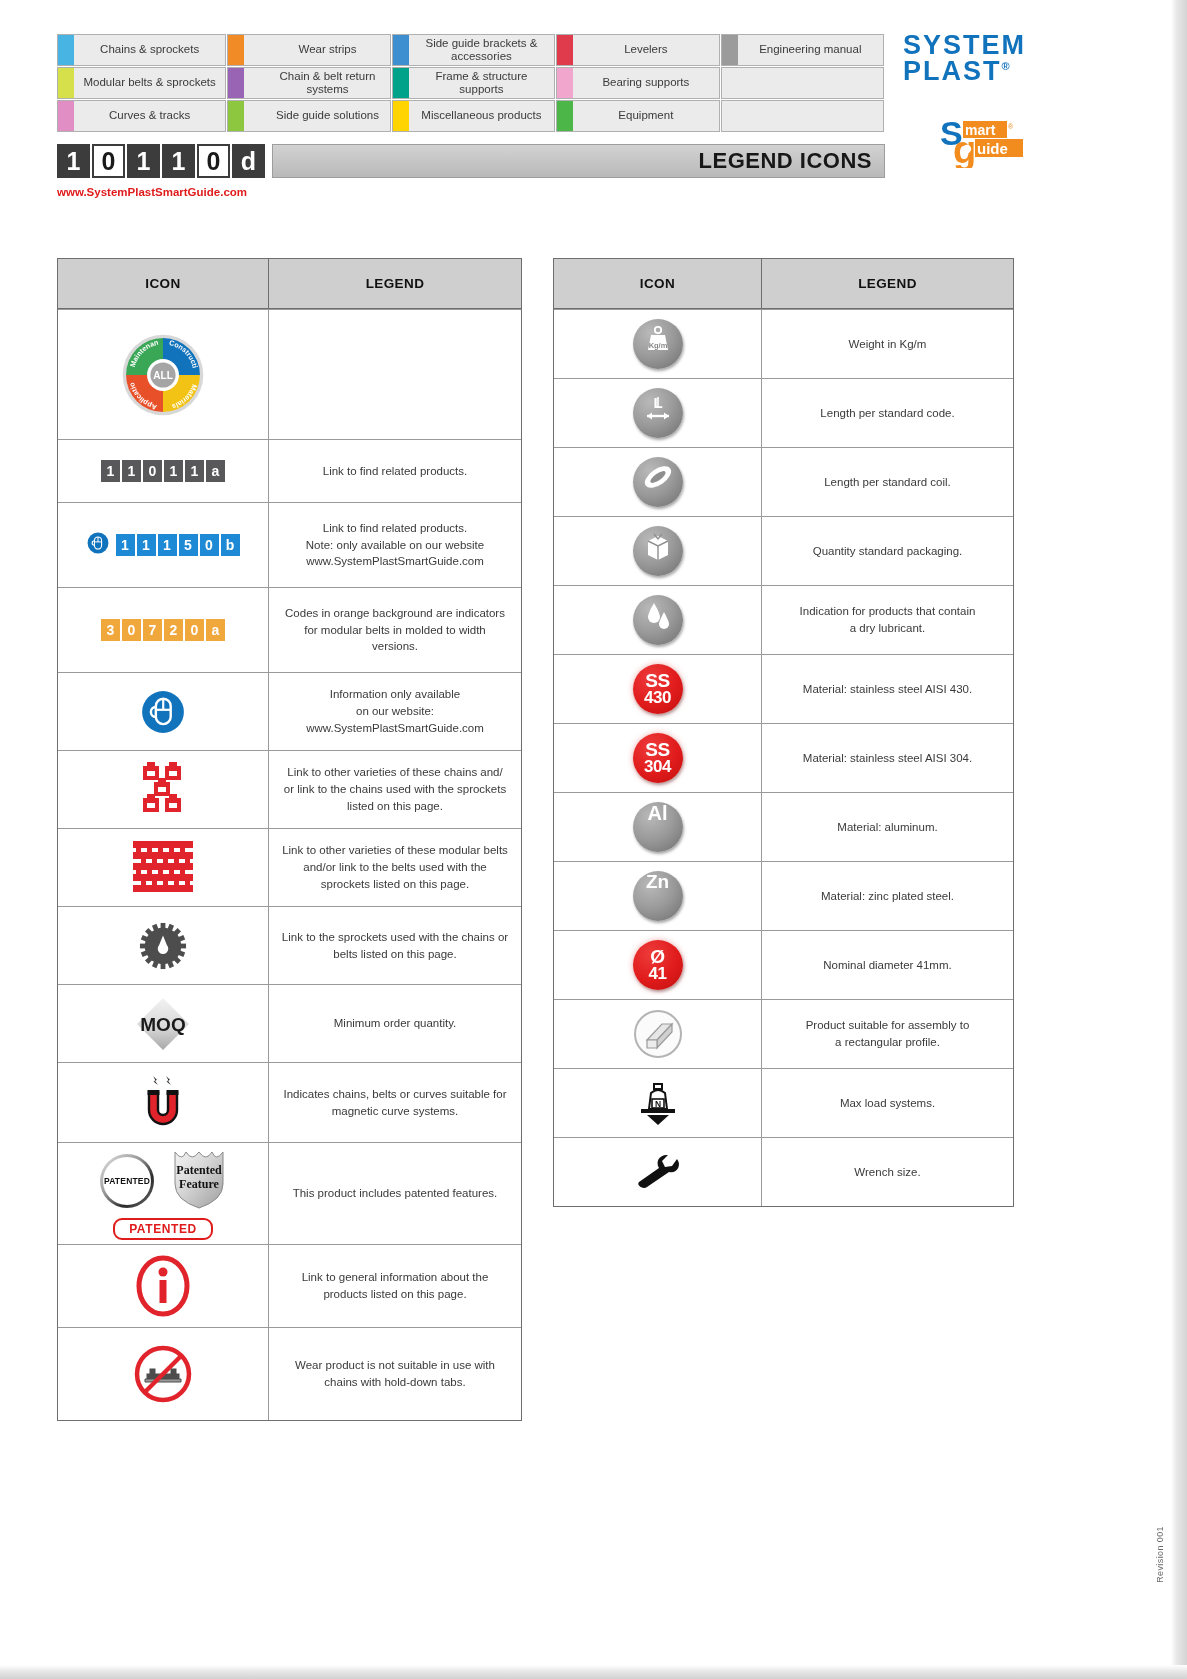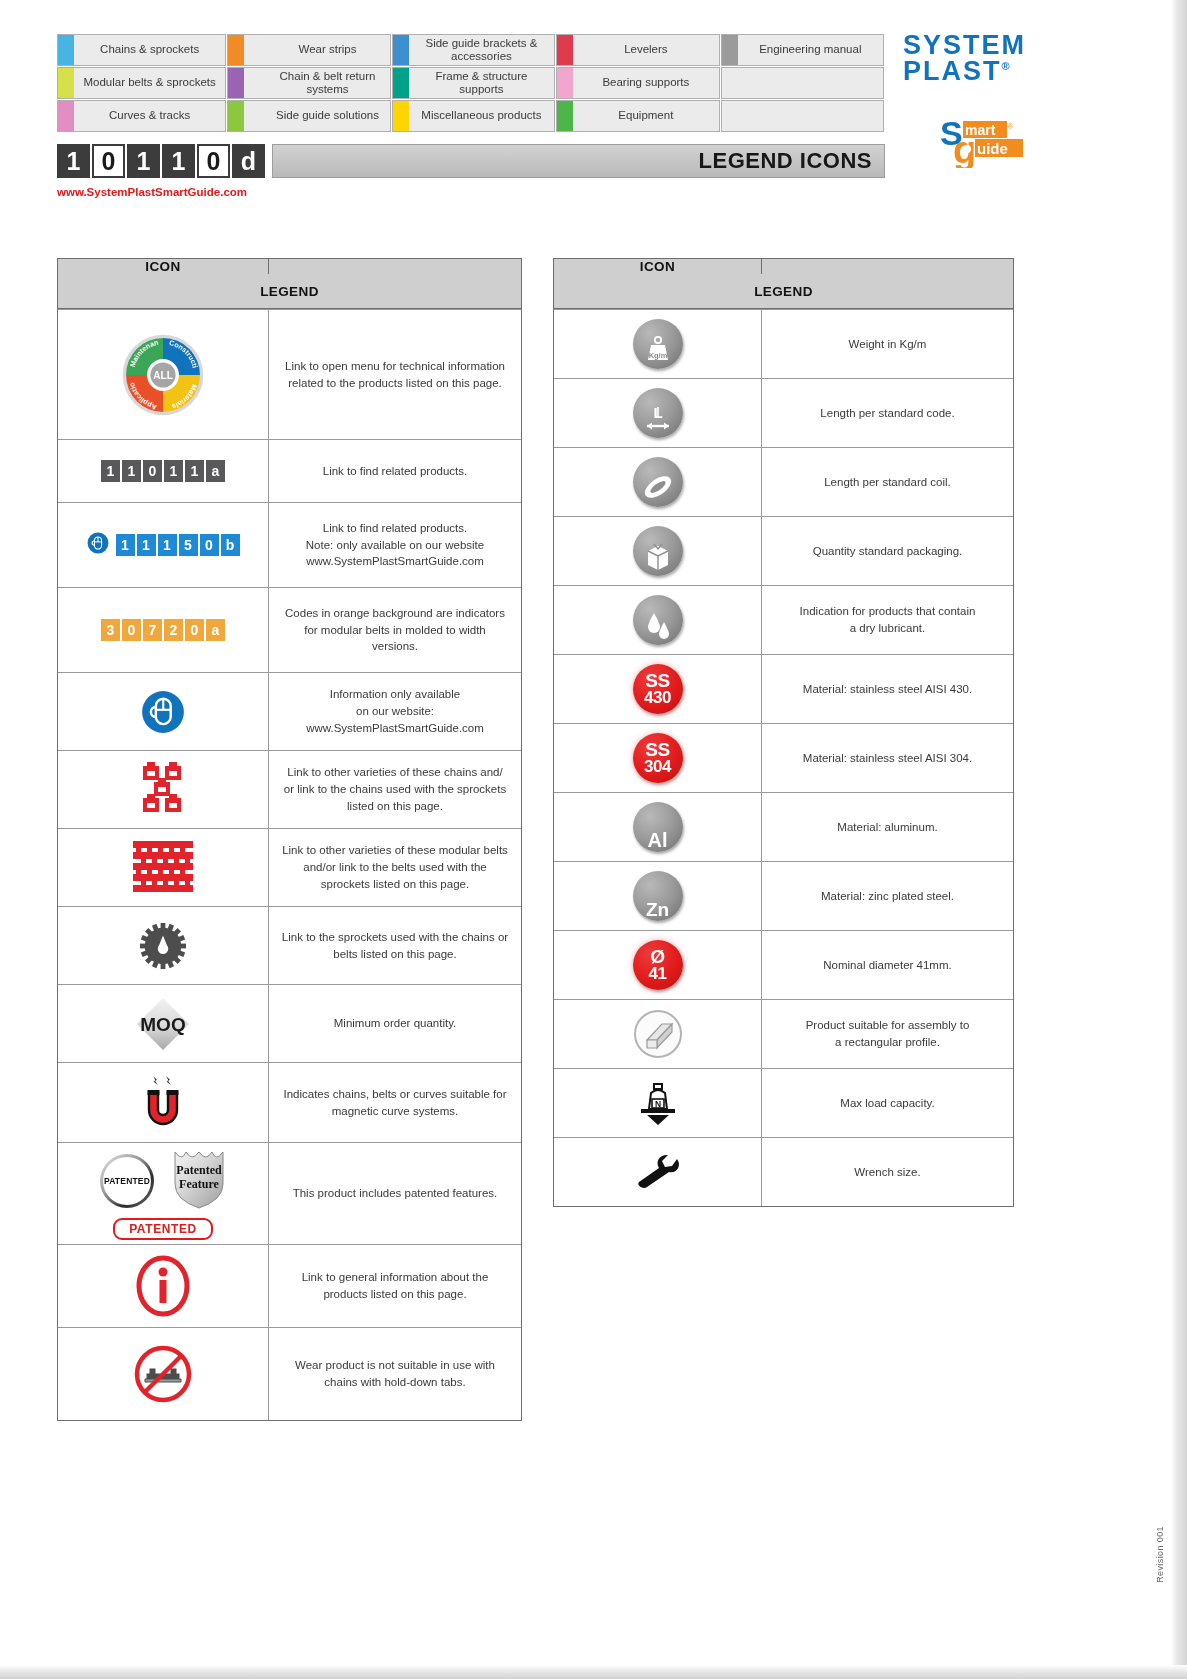--- a/index.html
+++ b/index.html
@@ -69,21 +69,21 @@
     letter-spacing:2.0px; line-height:0.98;
     font-family:"Liberation Sans", sans-serif;
   }
   .logo .reg { font-size:11px; vertical-align:super; }
   .smartguide { position:absolute; left:940px; top:118px; width:105px; height:50px; }
 
   
   .tbl { position:absolute; border:1px solid #6e6e6e; background:#fff; }
   .tbl.left { left:57px; top:258px; width:465px; }
   .tbl.right { left:553px; top:258px; width:461px; }
-  .hdr { display:flex; height:50px; background:#cfcfcf; border-bottom:1px solid #6e6e6e;flex-direction:column; }
+  .hdr { display:flex; height:50px; background:#cfcfcf; border-bottom:1px solid #6e6e6e; }
   .hdr .c {
     display:flex; align-items:center; justify-content:center;
     font-size:13.5px; font-weight:bold; color:#111; letter-spacing:0.4px;
   }
   .tbl.left .hdr .c.icon { width:211px; border-right:1px solid #6e6e6e; }
   .tbl.left .hdr .c.leg  { flex:1; }
   .tbl.right .hdr .c.icon { width:208px; border-right:1px solid #6e6e6e; }
   .tbl.right .hdr .c.leg  { flex:1; }
 
   .row { display:flex; border-top:1px solid #9a9a9a; }
@@ -111,21 +111,21 @@
   .codestr.gray span { background:#58585a; }
   .codestr.blue span { background:#1e8ad6; }
   .codestr.orange span { background:#f0a73c; }
   .mouse-inline { margin-right:7px; }
 
   
   .gbadge {
     width:50px; height:50px; border-radius:50%;
     background:radial-gradient(circle at 34% 28%, #b9b9b9 0%, #9a9a9a 48%, #6e6e6e 100%);
     box-shadow:1px 2px 3px rgba(0,0,0,0.35);
-    display:flex; align-items:flex-end; justify-content:center;
+    display:flex; align-items:flex-start; justify-content:center;
     position:relative;
   }
   
   .rbadge {
     width:50px; height:50px; border-radius:50%;
     background:radial-gradient(circle at 36% 28%, #ee3b3b 0%, #e01b1b 55%, #c00f0f 100%);
     box-shadow:0 0 6px rgba(224,27,27,0.35), 1px 2px 3px rgba(0,0,0,0.3);
     display:flex; flex-direction:column; align-items:center; justify-content:center;
     color:#fff; font-weight:bold; line-height:0.94; text-align:left;
   }
@@ -294,21 +294,20 @@
           <path id="arcConst" d="M56 14 A36 36 0 0 1 86 44" fill="none"></path>
           <path id="arcMat" d="M86 57 A36 36 0 0 1 57 86" fill="none"></path>
           <path id="arcApp" d="M44 86 A36 36 0 0 1 15 57" fill="none"></path>
           <text font-family="Liberation Sans, sans-serif" font-size="8.5" font-weight="bold" fill="#ffffff"><textPath href="#arcMaint" startOffset="2%">Maintenance</textPath></text>
           <text font-family="Liberation Sans, sans-serif" font-size="8.5" font-weight="bold" fill="#ffffff"><textPath href="#arcConst" startOffset="2%">Construction</textPath></text>
           <text font-family="Liberation Sans, sans-serif" font-size="8.5" font-weight="bold" fill="#ffffff"><textPath href="#arcMat" startOffset="8%">Materials</textPath></text>
           <text font-family="Liberation Sans, sans-serif" font-size="8.5" font-weight="bold" fill="#ffffff"><textPath href="#arcApp" startOffset="2%">Application</textPath></text>
         </svg>
       </div>
     </div>
-    <div class="cell-leg">Link to open menu for technical information related to the products listed on this page.</div>
   </div>
 
   <div class="row" style="height:63px">
     <div class="cell-icon">
       <div class="codestr gray">
         <span>1</span>
           <span>1</span>
           <span>0</span>
           <span>1</span>
           <span>1</span>
@@ -711,21 +710,21 @@
             <path d="M20 30 L22 14 Q29 8 36 14 L38 30 Z"></path>
             <rect x="25" y="5" width="8" height="5"></rect>
           </g>
           <rect x="23" y="20" width="12" height="9" fill="#ffffff" stroke="#111111" stroke-width="1.6"></rect>
           <text x="29" y="28" text-anchor="middle" font-family="Liberation Sans, sans-serif" font-size="8.5" font-weight="bold" fill="#111">N</text>
           <rect x="12" y="30" width="34" height="4" fill="#111111"></rect>
           <path d="M18 36 L40 36 L29 46 Z" fill="#111111"></path>
         </svg>
       </div>
     </div>
-    <div class="cell-leg">Max load capacity.</div>
+    <div class="cell-leg">Max load systems.</div>
   </div>
 
   <div class="row" style="height:69px">
     <div class="cell-icon">
       <div class="ic">
         <svg width="54" height="40" viewBox="0 0 54 40">
           <path d="M8 30 L28 16 C24 9 29 2 37 3 L31 9 L34 15 L41 14 L46 7 C51 13 46 22 38 20 L16 35 C12 38 5 33 8 30 Z" fill="#111111"></path>
         </svg>
       </div>
     </div>

